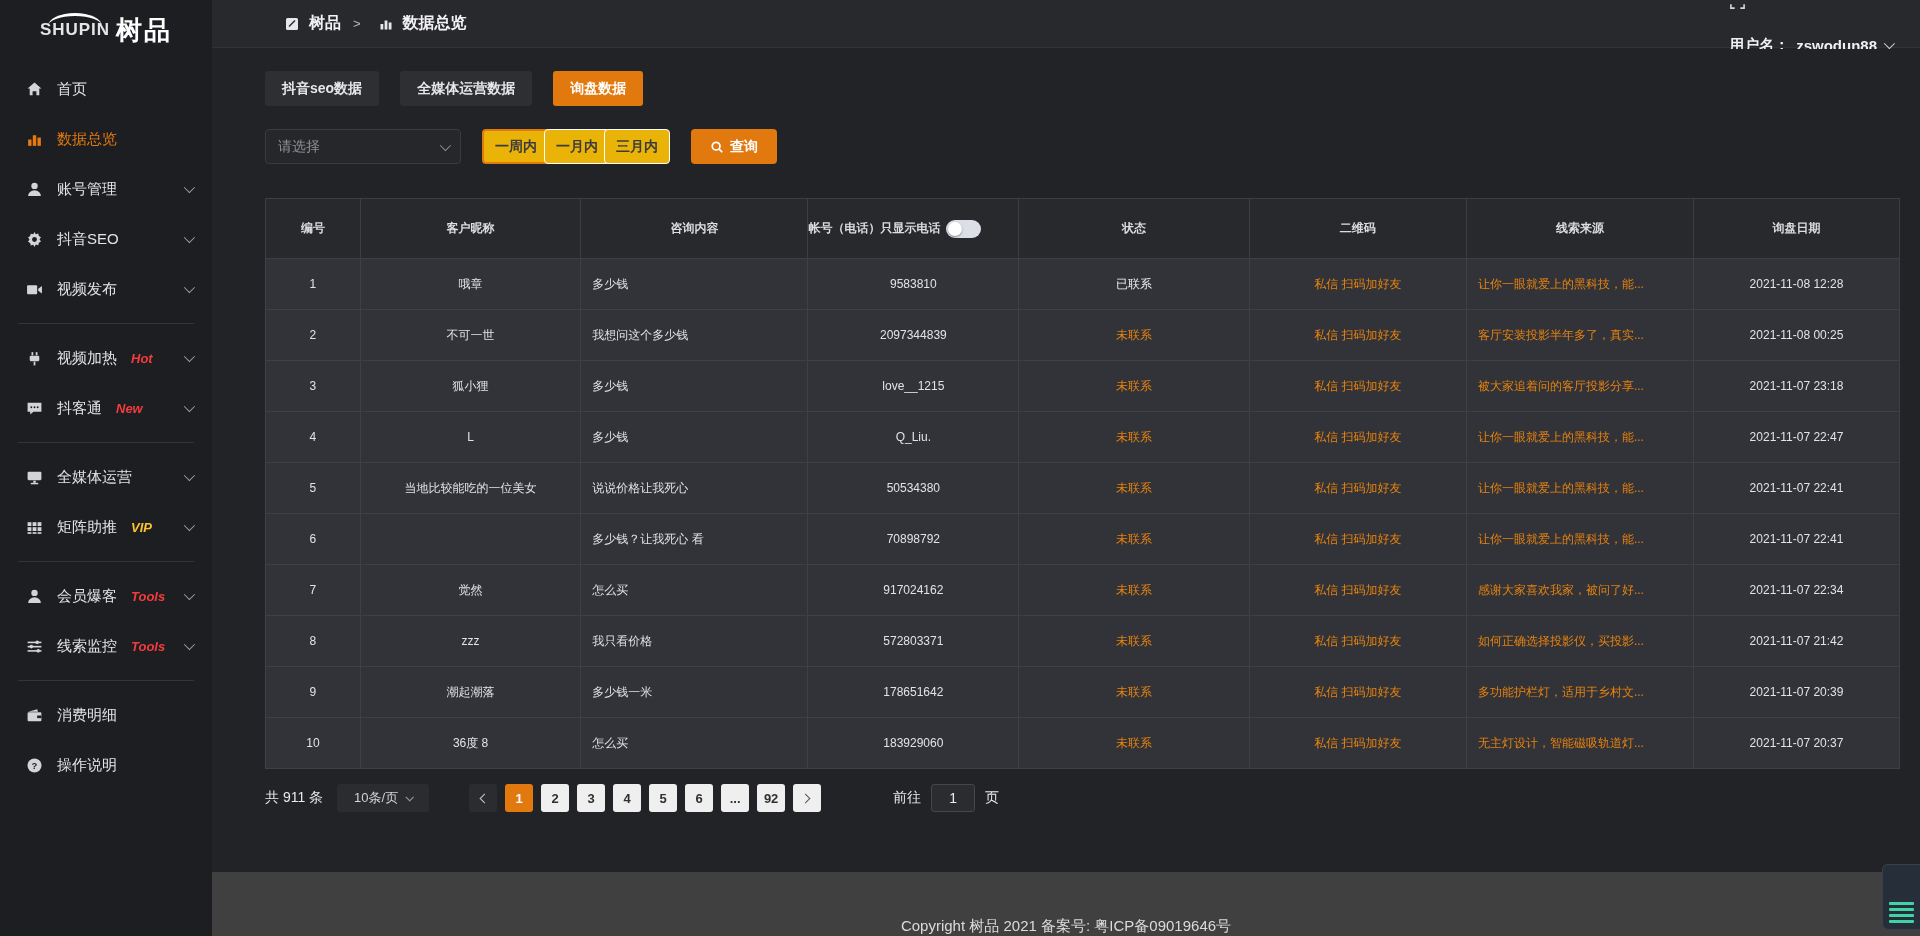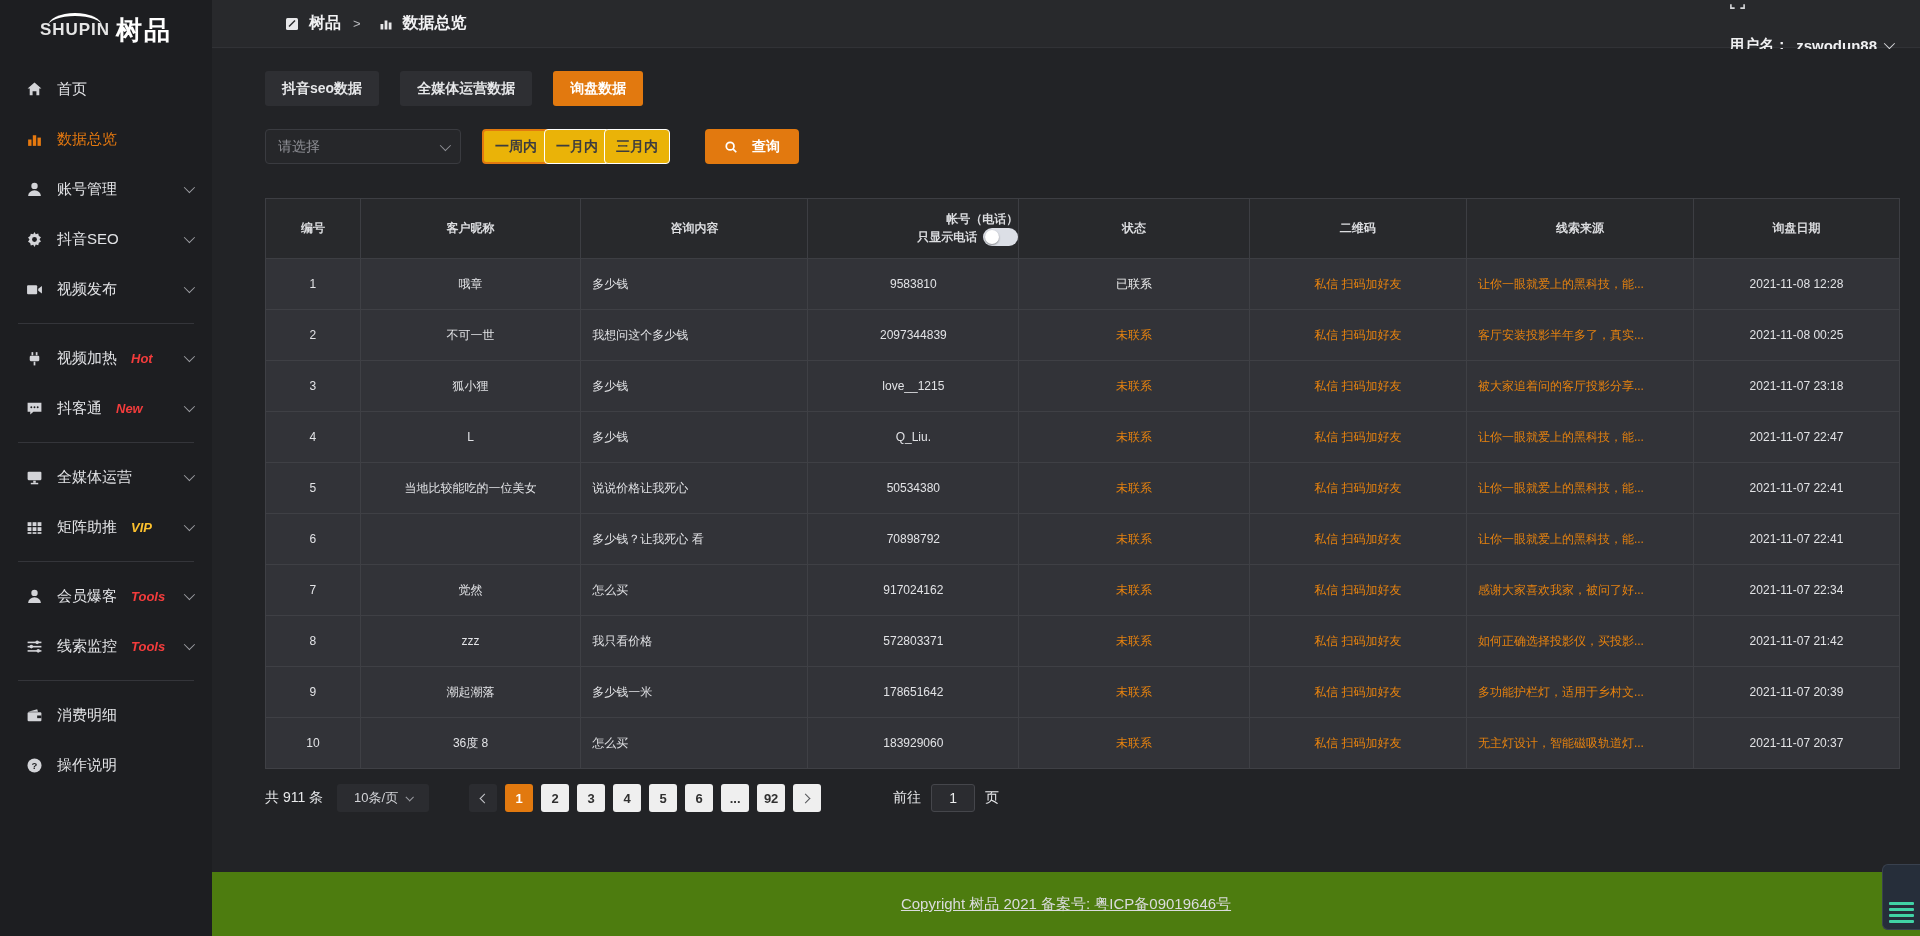--- a/index.html
+++ b/index.html
@@ -40,53 +40,53 @@
   .tabs { display:flex; gap:21px; }
   .tab { height:35px; padding:0 17px; display:flex; align-items:center; background:#2e2f33; color:#e6e7e9; font-size:14px; font-weight:bold; border-radius:3px; cursor:pointer; }
   .tab.active { background:#e2790f; color:#fff; }
 
   .filters { display:flex; align-items:center; margin-top:23px; gap:21px; }
   .select { width:196px; height:35px; background:#26272a; border:1px solid #3a3b40; border-radius:4px; display:flex; align-items:center; padding:0 12px; color:#8e8f95; font-size:14px; cursor:pointer; }
   .select .sel-caret { margin-left:auto; width:8px; height:8px; border-right:1.6px solid #8e8f95; border-bottom:1.6px solid #8e8f95; transform:rotate(45deg) translateY(-2px); }
   .pbtn { height:35px; min-width:55px; padding:0 11px; background:#eab308; color:#3c3c3e; border:1px solid #fff; border-radius:4px; font-size:14px; font-weight:bold; display:flex; align-items:center; justify-content:center; cursor:pointer; }
   .pbtn.sel { border:2px solid #e2790f; }
   .pbtn + .pbtn { margin-left:-6px; }
-  .search-btn { height:35px; padding:0 19px; margin-left:14px; background:#e2790f; border-radius:4px; color:#fff; font-size:14px; font-weight:bold; display:flex; align-items:center; gap:14px; cursor:pointer; }
+  .search-btn { height:35px; padding:0 19px; background:#e2790f; border-radius:4px; color:#fff; font-size:14px; font-weight:bold; display:flex; align-items:center; gap:6px; cursor:pointer; }
   .search-btn svg { width:14px; height:14px; stroke:#fff; stroke-width:2; fill:none; }
 
   
   table { width:1635px; margin-top:34px; border-collapse:collapse; table-layout:fixed; font-size:12px; }
   th { height:60px; background:#28292c; color:#dcdde0; font-weight:bold; border:1px solid #3d3e43; }
   td { height:51px; background:#323338; color:#e2e3e6; border:1px solid #3f4045; white-space:nowrap; overflow:hidden; }
   td.c, th { text-align:center; }
   td.l { text-align:left; padding-left:11px; }
   td.link { color:#e6820f; cursor:pointer; }
   td.st-pending { color:#e6820f; }
   td.st-done { color:#eceded; }
-  .th-stack { display:flex; flex-direction:column; align-items:flex-end; }
+  .th-stack { display:flex; flex-direction:row; align-items:flex-start; }
   .th-sub { display:flex; align-items:center; gap:6px; font-weight:bold; }
   .switch { width:35px; height:18px; background:#dcdfe6; border-radius:9px; position:relative; cursor:pointer; display:inline-block; }
   .switch::after { content:""; position:absolute; left:2px; top:2px; width:14px; height:14px; background:#fff; border-radius:50%; box-shadow:0 1px 2px rgba(0,0,0,.4); }
 
   
   .pagination { display:flex; align-items:center; margin-top:15px; font-size:13px; color:#e8e9eb; }
   .pg-total { margin-right:14px; font-size:14px; }
   .pg-size { width:92px; height:28px; background:#2b2c30; border-radius:3px; display:flex; align-items:center; justify-content:center; gap:8px; color:#d2d3d7; cursor:pointer; }
   .pg-size .sel-caret { width:6px; height:6px; border-right:1.4px solid #9b9ca1; border-bottom:1.4px solid #9b9ca1; transform:rotate(45deg) translateY(-1px); }
   .pg-btn { width:28px; height:28px; border-radius:3px; background:#efefef; color:#303030; font-weight:bold; display:flex; align-items:center; justify-content:center; margin-left:8px; cursor:pointer; }
   .pg-btn.prev { background:#2b2c30; margin-left:40px; }
   .pg-btn.active { background:#e2790f; color:#fff; }
   .pg-caret { width:7px; height:7px; border-right:1.7px solid; border-bottom:1.7px solid; }
   .pg-caret.left { border-color:#c7c8cc; transform:rotate(135deg); margin-left:3px; }
   .pg-caret.right { border-color:#55565a; transform:rotate(-45deg); margin-right:3px; }
   .pg-goto { display:flex; align-items:center; gap:10px; margin-left:72px; font-size:14px; }
   .pg-input { width:44px; height:28px; background:#2b2c30; border:1px solid #45464b; border-radius:3px; color:#eceded; font-size:14px; text-align:center; font-family:inherit; }
 
   
-  .footer { position:absolute; left:0; right:0; bottom:0; height:64px; background:#4d7c0f; display:flex; align-items:center; justify-content:center; font-size:15px; color:#dadbdd;text-decoration:underline; }
+  .footer { position:absolute; left:0; right:0; bottom:0; height:64px; background:#404040; display:flex; align-items:flex-end; justify-content:center; font-size:15px; color:#dadbdd; }
 
   
   .float-widget { position:absolute; right:0; bottom:6px; width:38px; height:66px; background:#262e3a; border:1px solid #39414e; border-right:none; border-radius:6px 0 0 6px; z-index:5; cursor:pointer; padding:6px 6px; display:flex; flex-direction:column; justify-content:flex-end; gap:3px; }
   .float-widget i { display:block; height:3px; background:#41d3a5; border-radius:1px; }
 </style>
 </head>
 <body>
 
 <aside class="sidebar">
   <div class="logo">

